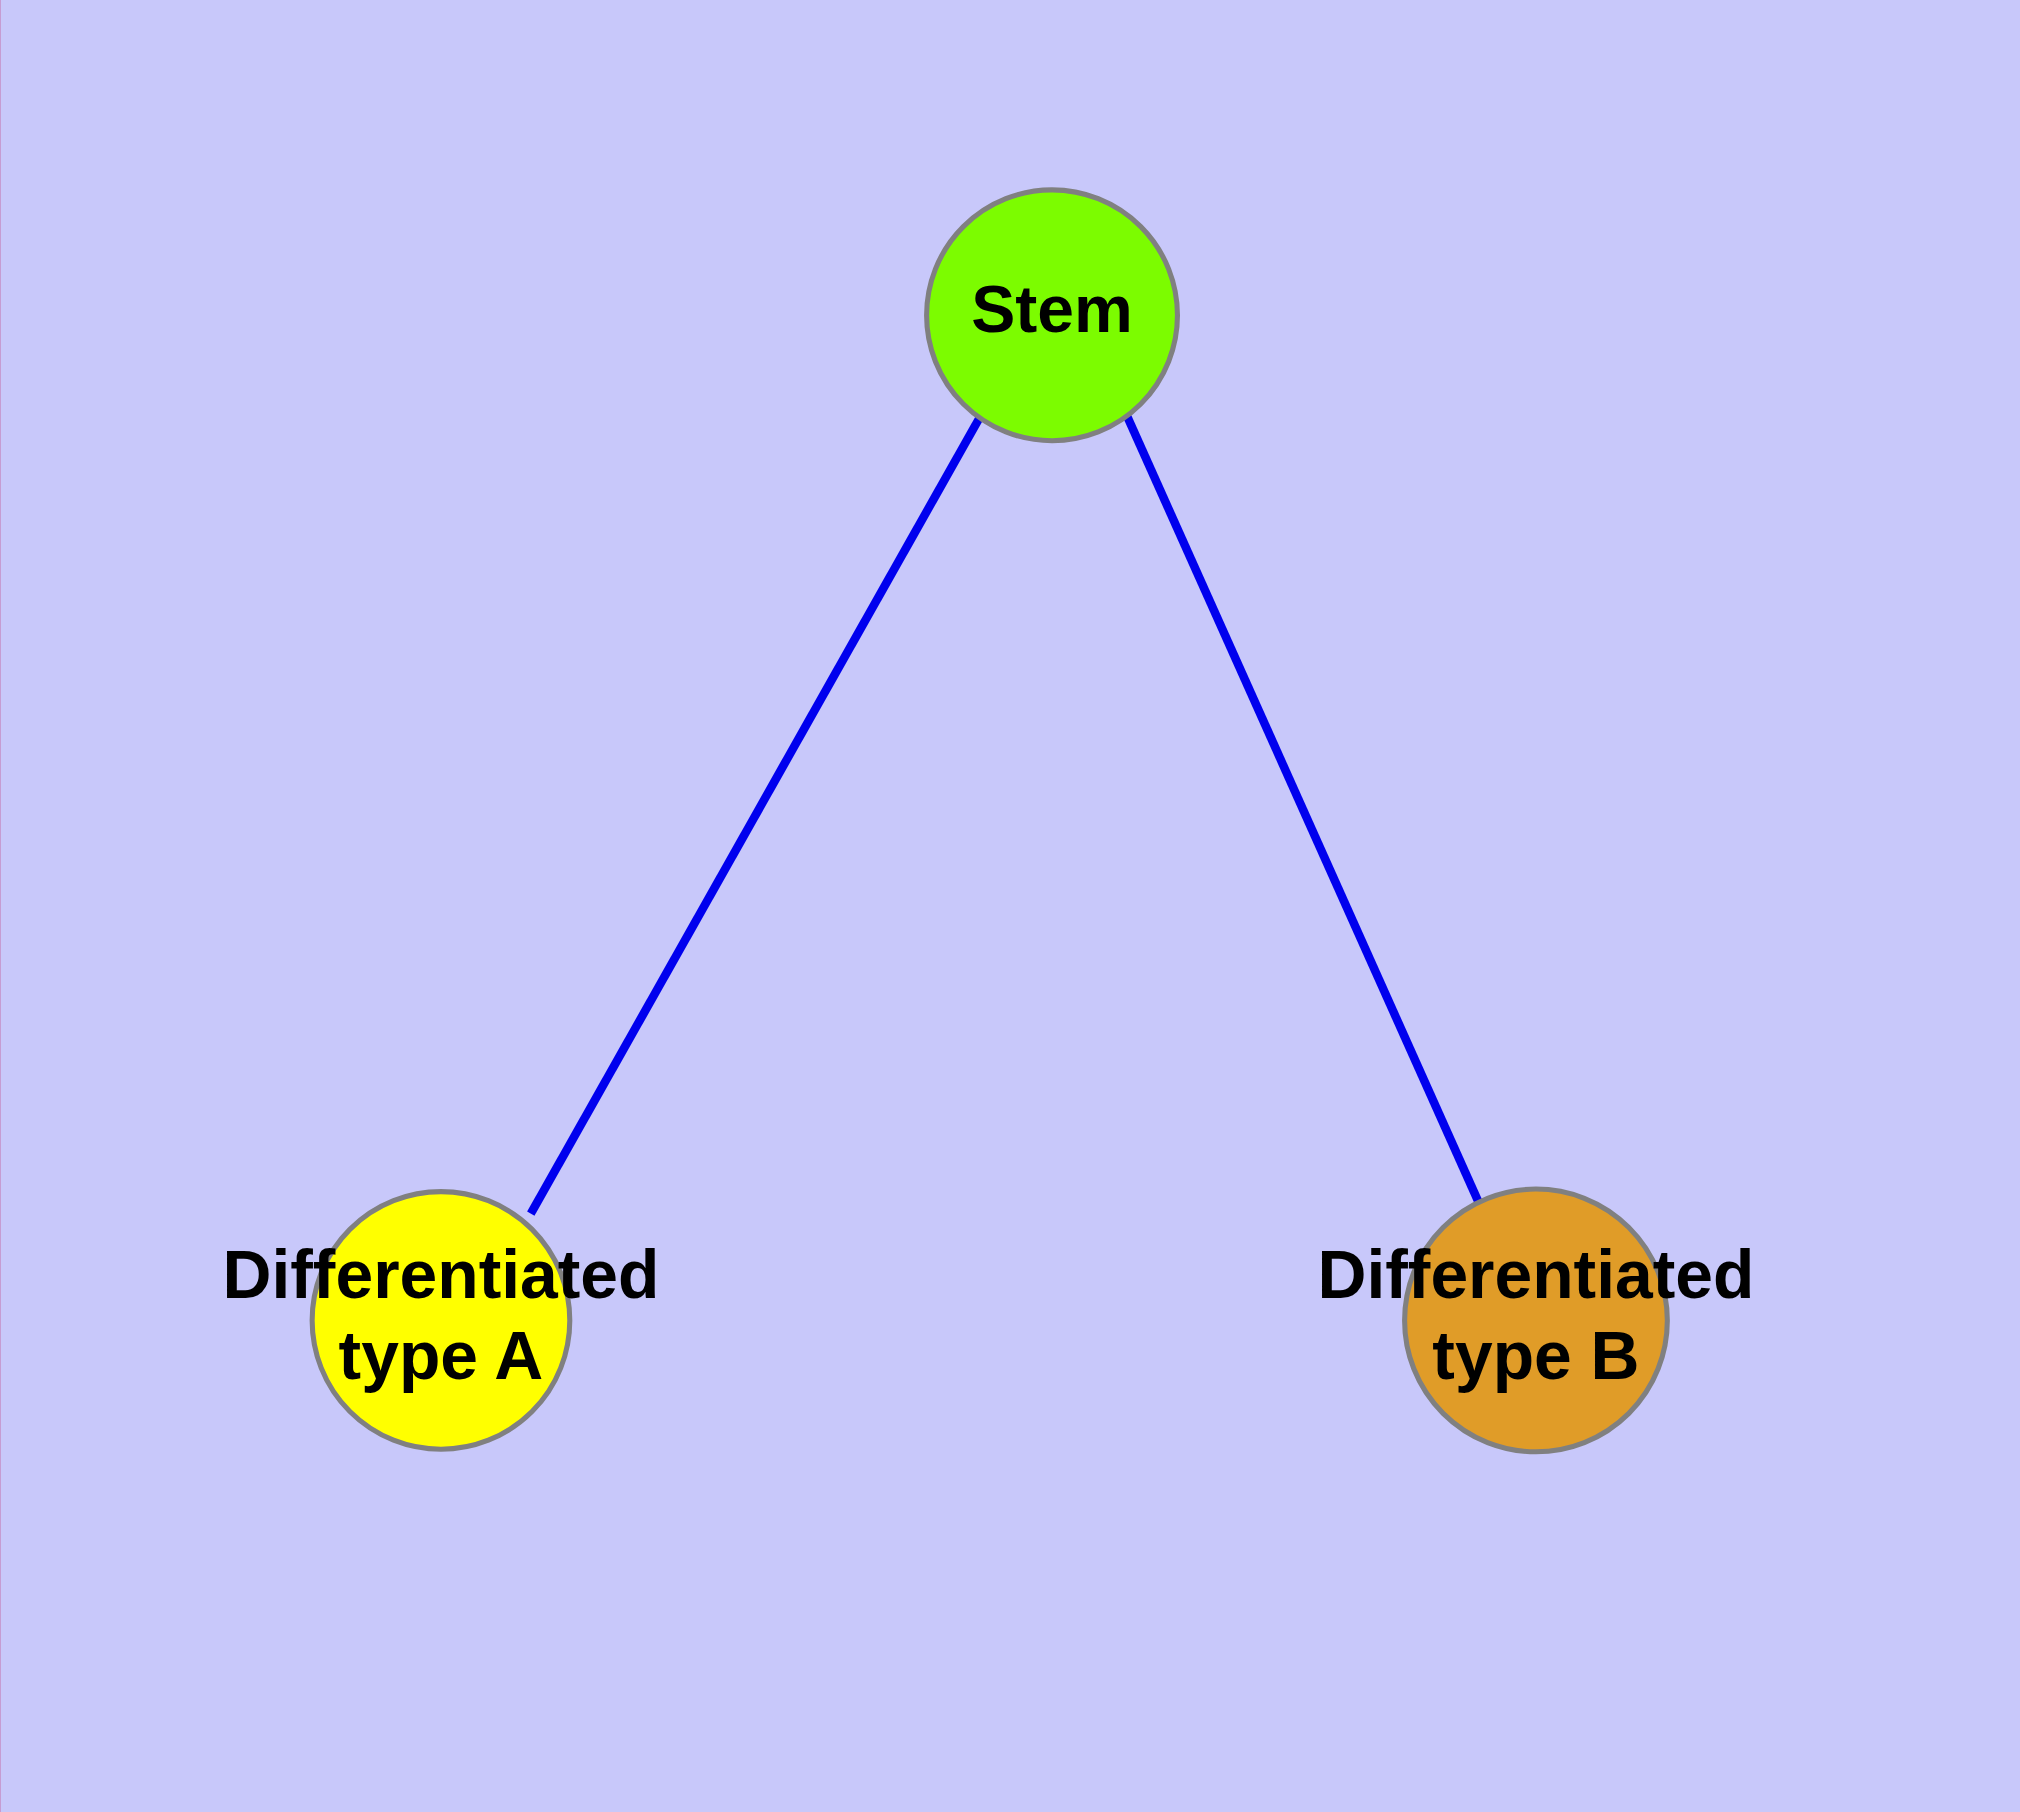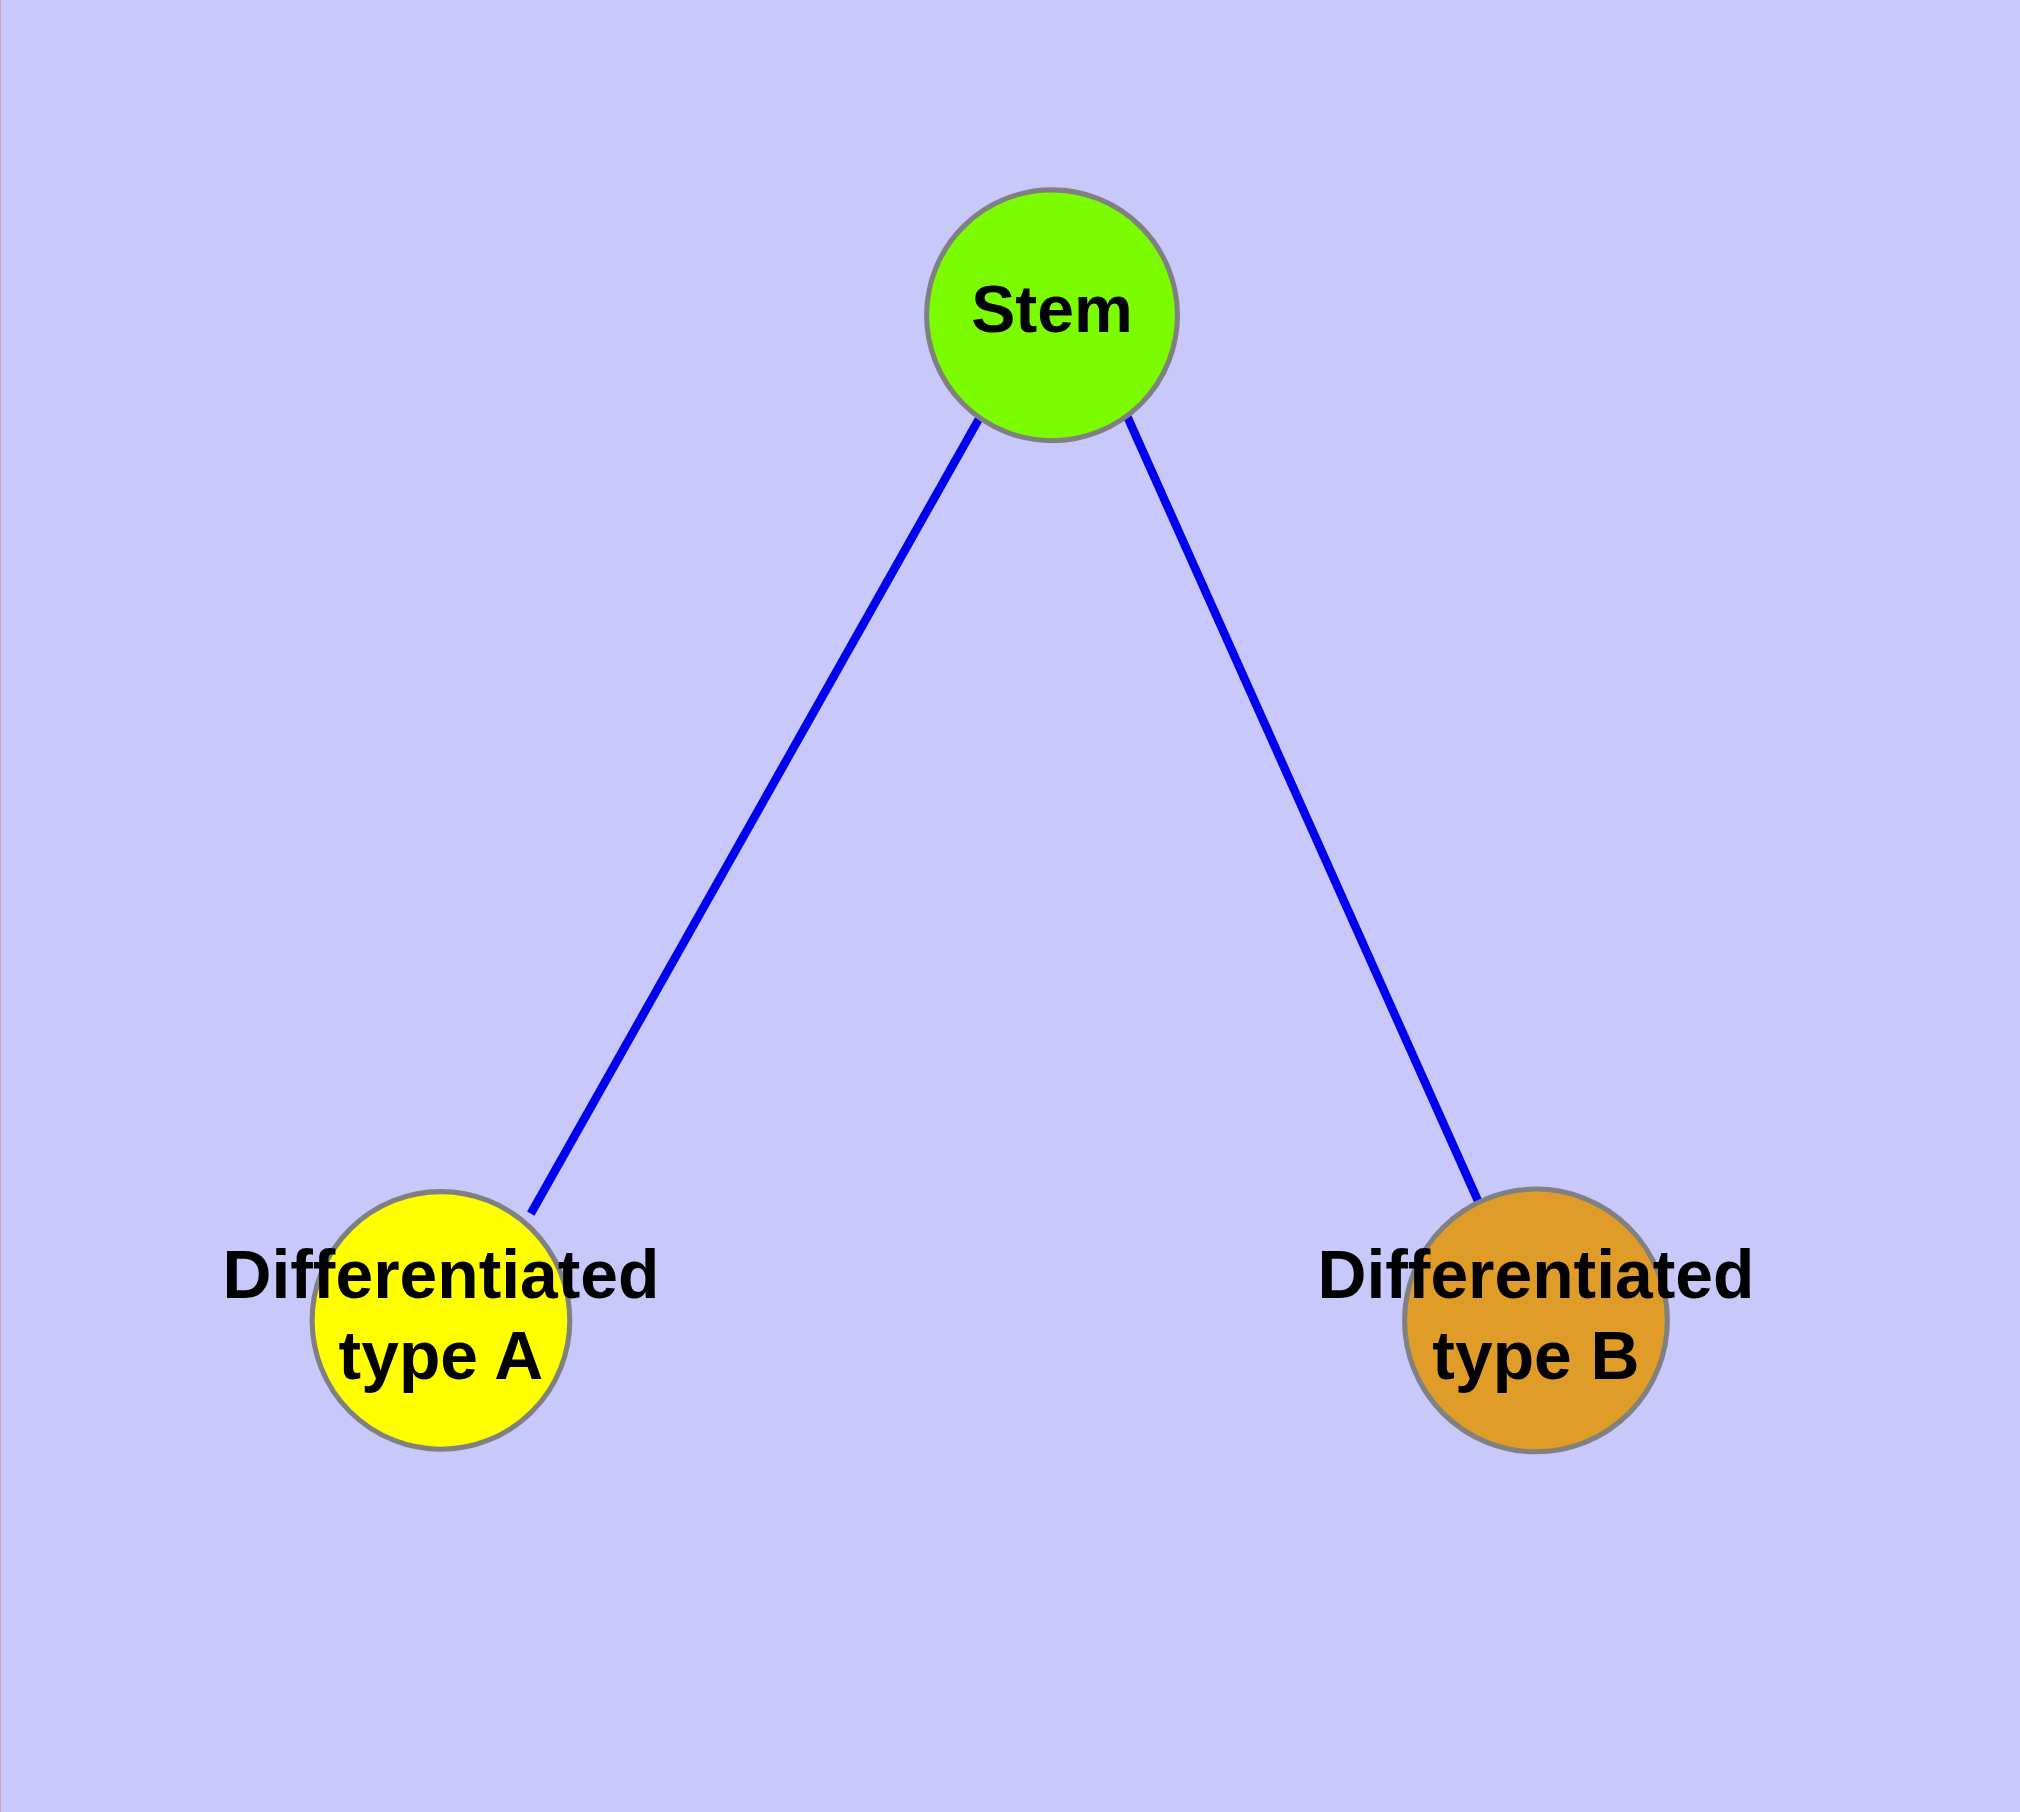--- a/index.html
+++ b/index.html
@@ -11,21 +11,21 @@
     width: 2021px;
     height: 1812px;
     background: #c8c8fa;
     font-family: "Liberation Sans", sans-serif;
     overflow: hidden;
   }
   #graph-canvas {
     position: relative;
     width: 2021px;
     height: 1812px;
-    background: #c2410c;
+    background: #be185d;
   }
   #graph-svg {
     position: absolute;
     top: 0;
     left: 0;
     width: 2021px;
     height: 1812px;
     display: block;
   }
   .node-label {

